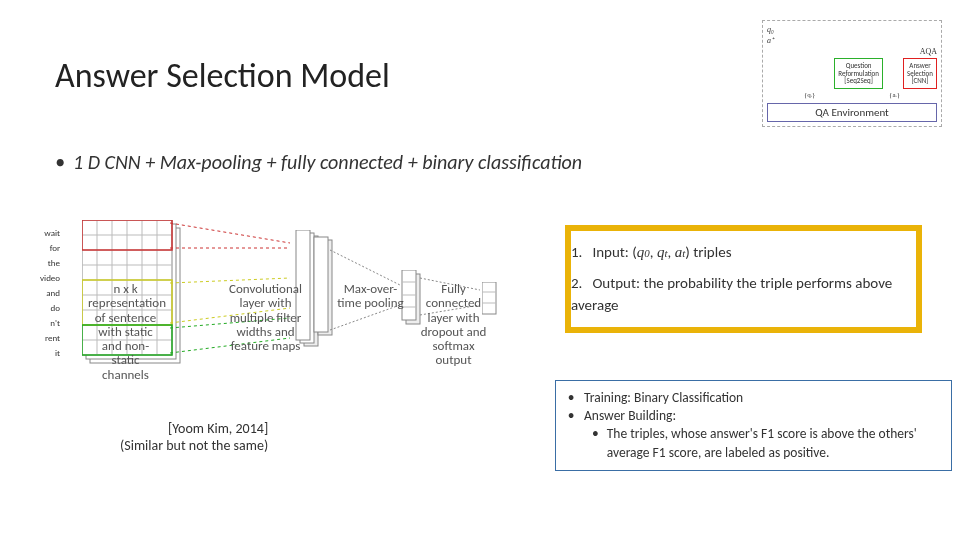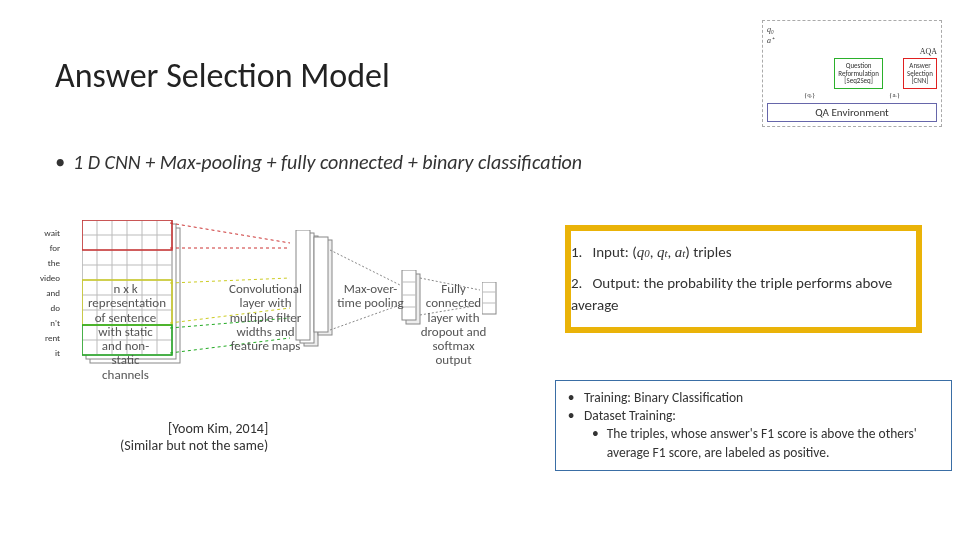--- a/index.html
+++ b/index.html
@@ -185,21 +185,21 @@
   </div>
 
   <div class="train-box">
     <ul>
       <li>
           <span class="b">•</span>
           <span>Training: Binary Classification</span>
         </li>
       <li>
           <span class="b">•</span>
-          <span>Dataset Training:</span>
+          <span>Answer Building:</span>
         </li>
       <li style="padding-left:26px;">
           <span class="b">•</span>
           <span>The triples, whose answer's F1 score is above the others' average F1 score, are labeled as positive.</span>
         </li>
     </ul>
   </div>
 
   <div class="citation">
     <div>[Yoom Kim, 2014]</div>

